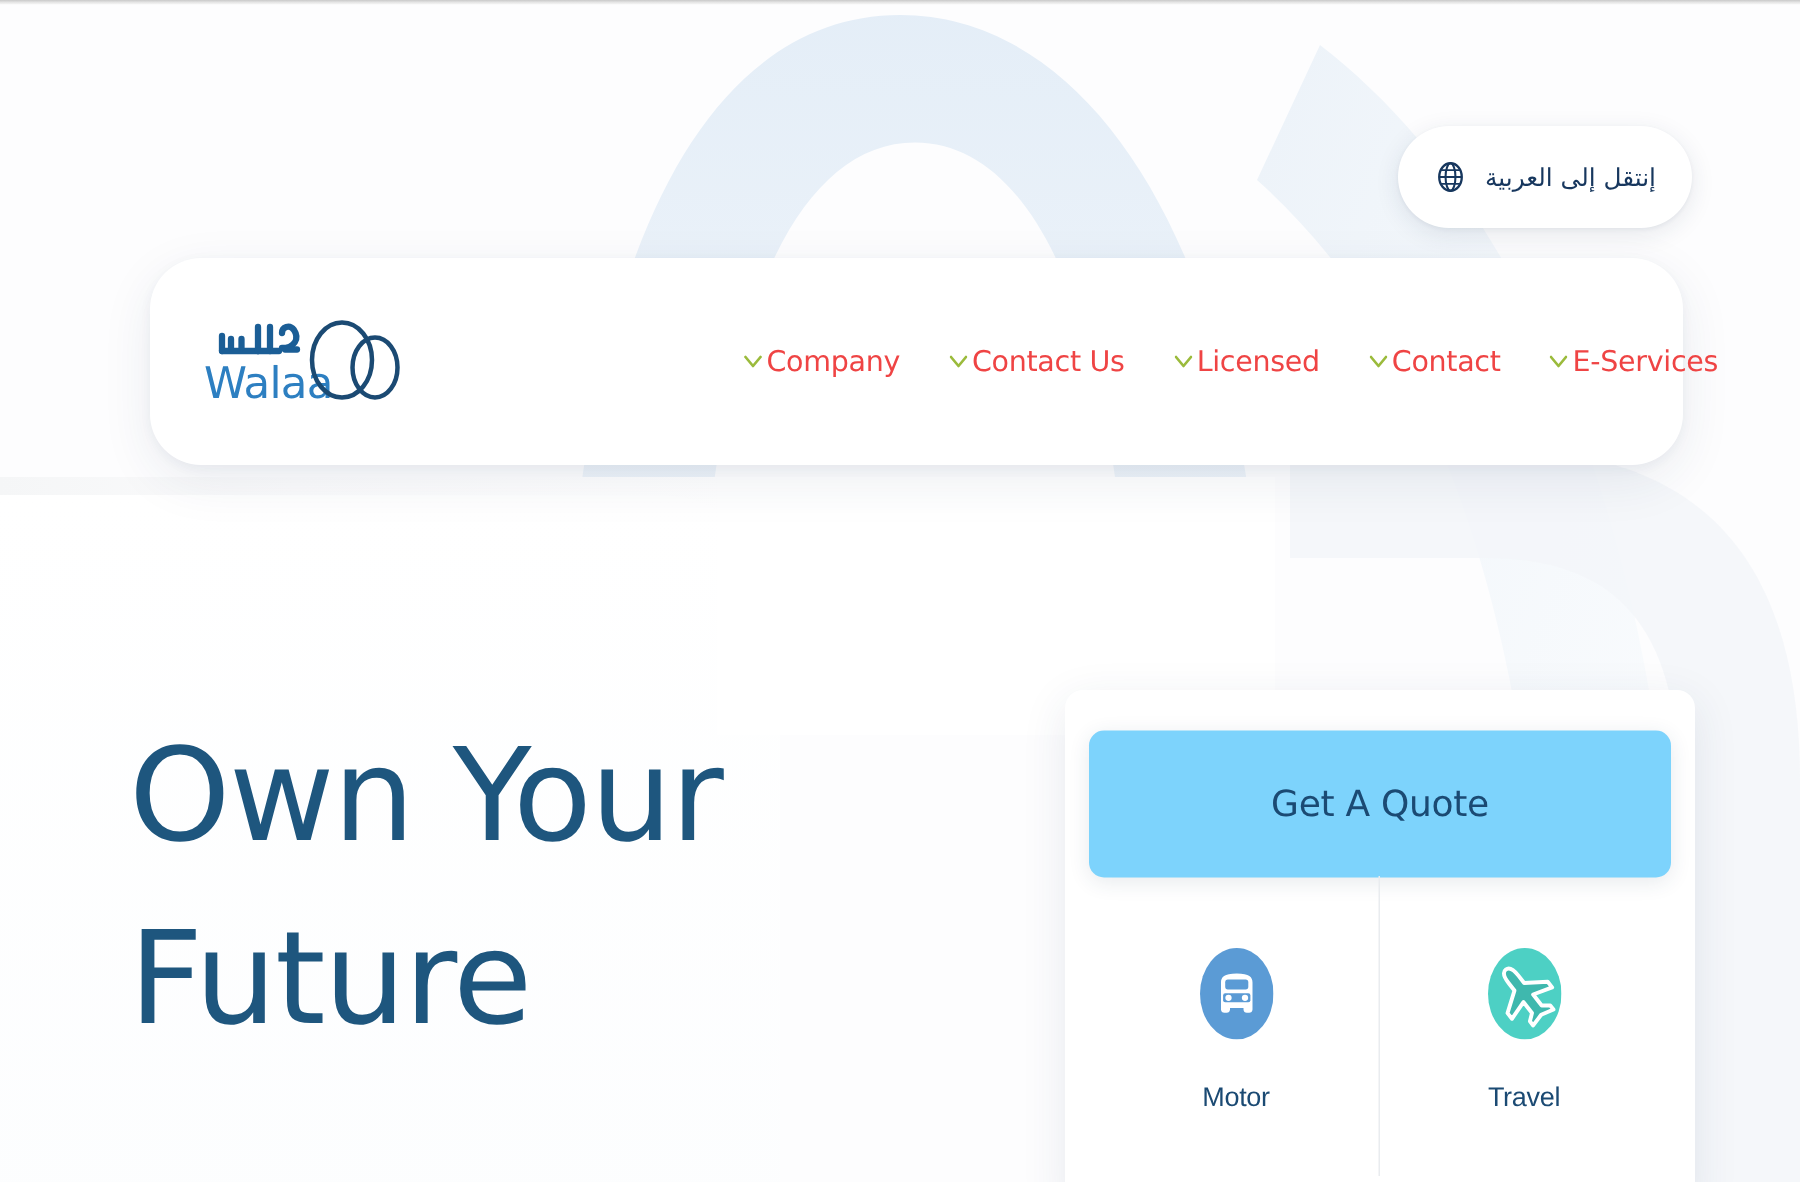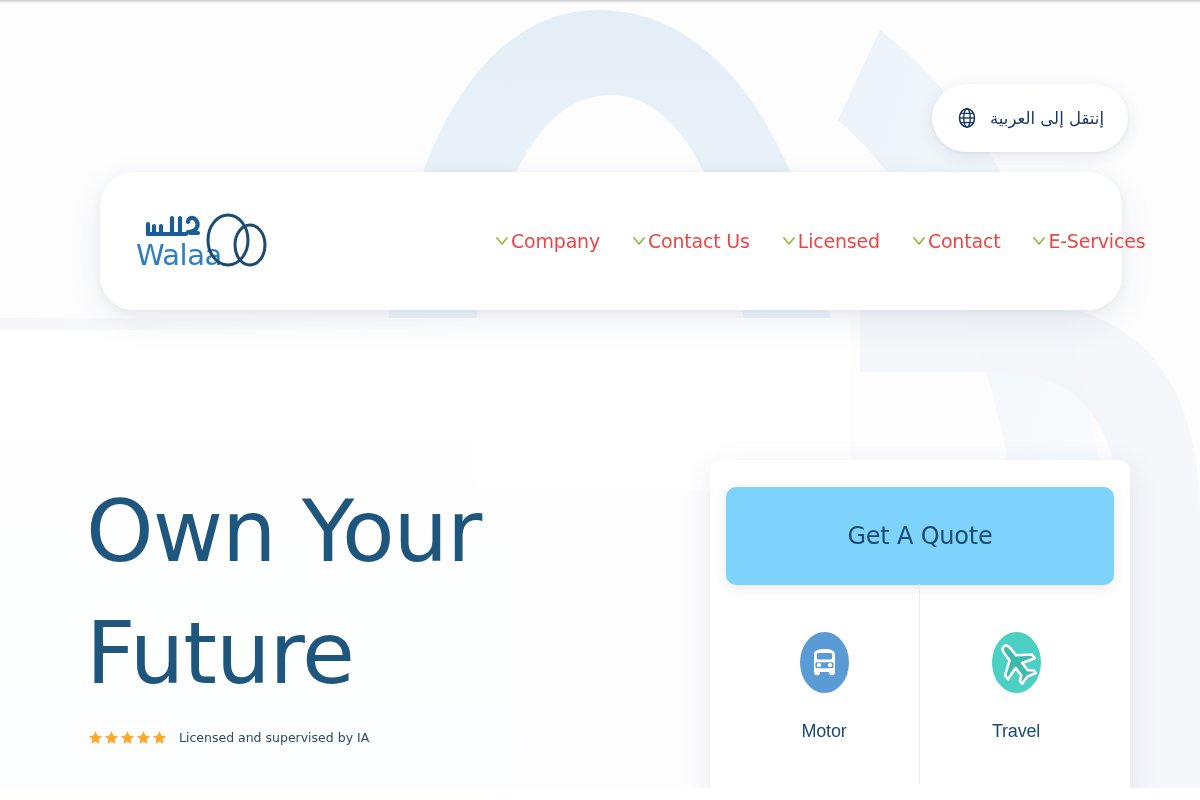--- a/index.html
+++ b/index.html
@@ -391,40 +391,20 @@
         <line x1="16.6" y1="17" x2="20.5" y2="22.5" stroke="#9bbb3c" stroke-width="2" stroke-linecap="round"></line>
       </svg>
     </div>
   </div>
 
   <div class="hero">
     <h1 class="hero-title">Own Your
 Future</h1>
   </div>
 
-  <div class="hero-rating">
-    <span class="stars">
-      <svg viewBox="0 0 24 24">
-          <path fill="#ffa726" d="M12 1.8l3.2 6.9 7.3.9-5.4 5 1.4 7.4L12 18.3 5.5 22l1.4-7.4-5.4-5 7.3-.9z"></path>
-        </svg>
-      <svg viewBox="0 0 24 24">
-          <path fill="#ffa726" d="M12 1.8l3.2 6.9 7.3.9-5.4 5 1.4 7.4L12 18.3 5.5 22l1.4-7.4-5.4-5 7.3-.9z"></path>
-        </svg>
-      <svg viewBox="0 0 24 24">
-          <path fill="#ffa726" d="M12 1.8l3.2 6.9 7.3.9-5.4 5 1.4 7.4L12 18.3 5.5 22l1.4-7.4-5.4-5 7.3-.9z"></path>
-        </svg>
-      <svg viewBox="0 0 24 24">
-          <path fill="#ffa726" d="M12 1.8l3.2 6.9 7.3.9-5.4 5 1.4 7.4L12 18.3 5.5 22l1.4-7.4-5.4-5 7.3-.9z"></path>
-        </svg>
-      <svg viewBox="0 0 24 24">
-          <path fill="#ffa726" d="M12 1.8l3.2 6.9 7.3.9-5.4 5 1.4 7.4L12 18.3 5.5 22l1.4-7.4-5.4-5 7.3-.9z"></path>
-        </svg>
-    </span>
-    <span class="rating-text">Licensed and supervised by IA</span>
-  </div>
 
   <div class="quote-card">
 
     <div class="quote-header">
       <span class="quote-header-label">Get A Quote</span>
     </div>
 
     <div class="tiles">
 
       <div class="tile">

